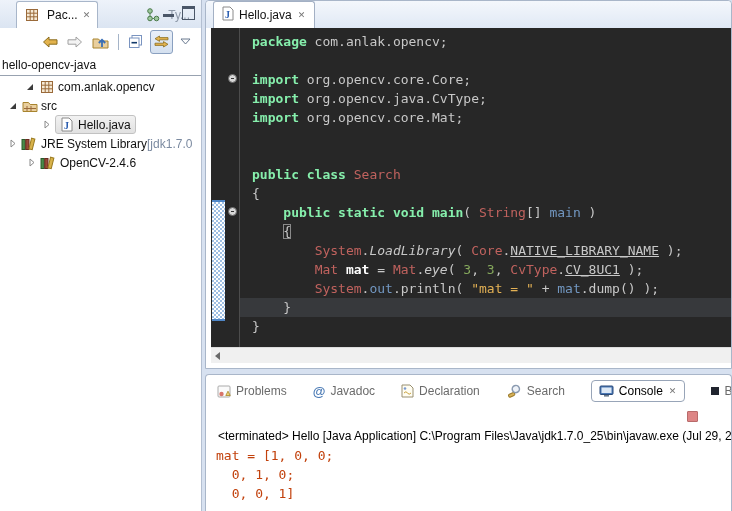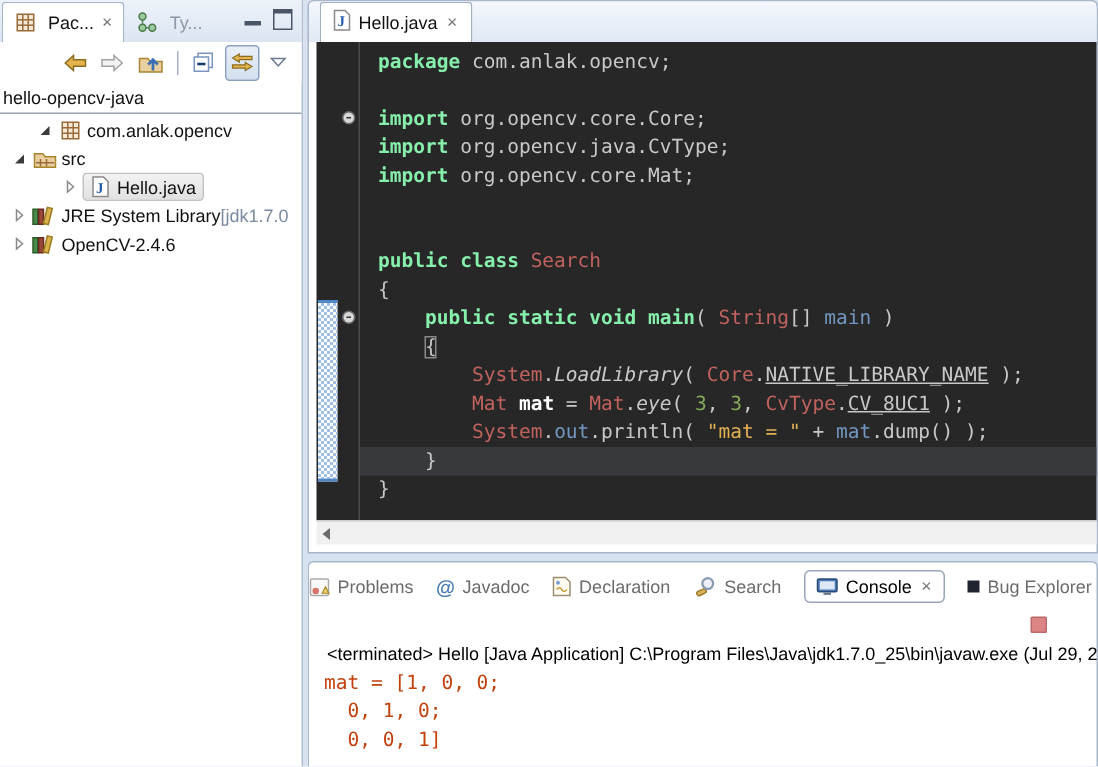--- a/index.html
+++ b/index.html
@@ -8,22 +8,22 @@
     background:#d7e1f0;
     font-family:"Liberation Sans", sans-serif;
     -webkit-font-smoothing:antialiased;
   }
   .panel{background:#fff;position:absolute;box-sizing:border-box;}
 
   
   .left-panel{left:0;top:0;width:202px;height:511px;border-right:1px solid #b3bfd1;}
   .ptab-row{height:28px;background:linear-gradient(#eef3fa,#dbe5f2);display:flex;align-items:flex-end;position:relative;}
   .ptab{display:flex;align-items:center;gap:4px;font-size:12px;padding:0 6px;height:26px;}
-  .ptab.active{background:#fff;border:1px solid #a8b6ca;border-bottom:none;border-radius:3px 3px 0 0;margin-left:1px;color:#111;}
-  .ptab.inactive{color:#8d98a8;}
+  .ptab.active{background:#fff;border:1px solid #a8b6ca;border-bottom:none;border-radius:3px 3px 0 0;margin-left:16px;color:#111;}
+  .ptab.inactive{color:#8d98a8;margin-left:40px;}
   .tab-close{font-size:9px;color:#777;padding:0 1px;cursor:default;}
   .winbtns{position:absolute;right:6px;top:6px;display:flex;gap:8px;}
   .winbtn{width:11px;height:10px;display:inline-block;}
   .minimize{border-bottom:3px solid #4a5668;height:5px;margin-top:3px;}
   .maximize{border:1px solid #4a5668;border-top:3px solid #4a5668;}
 
   .view-toolbar{height:27px;display:flex;align-items:center;justify-content:flex-end;gap:5px;padding-right:8px;background:#fff;}
   .tbtn{display:inline-flex;align-items:center;justify-content:center;height:20px;padding:1px 2px;border-radius:3px;}
   .tbtn.pressed{border:1px solid #8aa0c0;background:linear-gradient(#e9eff8,#d4e0ef);}
   .tsep{width:1px;height:16px;background:#a5b4c8;margin:0 2px;}
@@ -63,21 +63,21 @@
   .tok-str{color:#e2b054;}
   .tok-sm{color:#c8c8c8;font-style:italic;}
   .tok-ct{color:#c8c8c8;text-decoration:underline;}
   .tok-decl{color:#ffffff;font-weight:bold;}
   .tok-bx{color:#c8c8c8;outline:1px solid #8a8a8a;outline-offset:-1px;}
   .hscroll{position:absolute;left:5px;right:0;top:346px;height:15px;background:#f0f0f0;border-top:1px solid #dcdcdc;}
   .hscroll .larrow{position:absolute;left:4px;top:4px;width:0;height:0;border-top:4px solid transparent;border-bottom:4px solid transparent;border-right:5px solid #6a6a6a;}
 
   
   .bottom-panel{left:205px;top:374px;width:527px;height:137px;border:1px solid #a9b6c9;border-bottom:none;border-radius:4px 4px 0 0;}
-  .btab-row{height:32px;display:flex;align-items:center;gap:15px;font-size:12px;color:#6b6b6b;white-space:nowrap;overflow:hidden;}
+  .btab-row{height:32px;display:flex;align-items:center;gap:26px;padding-left:11px;font-size:12px;color:#6b6b6b;white-space:nowrap;overflow:hidden;}
   .btab{display:inline-flex;align-items:center;gap:5px;}
   .btab.active{border:1px solid #98a5b8;border-radius:4px;background:#fff;color:#000;padding:3px 7px;}
   .bug-square{width:8px;height:8px;background:#20242e;display:inline-block;}
   .terminate-btn{position:absolute;right:33px;top:36px;width:9px;height:9px;background:#dd8585;border:1px solid #b86a6a;border-radius:1px;}
   .console-title{position:absolute;left:12px;top:54px;font-size:12px;color:#000;white-space:nowrap;}
   .console-out{position:absolute;left:10px;top:71px;font-family:"DejaVu Sans Mono", monospace;font-size:13px;line-height:19px;color:#c2410c;white-space:pre;}
 </style>
 </head>
 <body>
 
@@ -219,21 +219,21 @@
             <rect x="1" y="2.5" width="3.2" height="10" fill="#4a8a4a" stroke="#2a5a2a"></rect>
             <rect x="4.8" y="2.5" width="3.2" height="10" fill="#9a4a3a" stroke="#6a2a1f"></rect>
             <g transform="rotate(14 11 7)">
               <rect x="9.2" y="1.5" width="3.4" height="11" fill="#d8b24a" stroke="#9a7a1f"></rect>
             </g>
           </svg>
         </span>
         <span>JRE System Library </span>
         <span class="tree-suffix">[jdk1.7.0</span>
       </div>
-      <div class="trow" style="padding-left: 8px;">
+      <div class="trow" style="padding-left: 8px; margin-left: 19px;">
         <span class="arrow">
           <svg width="6" height="9">
             <path d="M1 1 L5 4.5 L1 8 Z" fill="#fff" stroke="#8a8a8a"></path>
           </svg>
         </span>
         <span class="ticon">
           <svg width="17" height="14">
             <rect x="1" y="2.5" width="3.2" height="10" fill="#4a8a4a" stroke="#2a5a2a"></rect>
             <rect x="4.8" y="2.5" width="3.2" height="10" fill="#9a4a3a" stroke="#6a2a1f"></rect>
             <g transform="rotate(14 11 7)">

